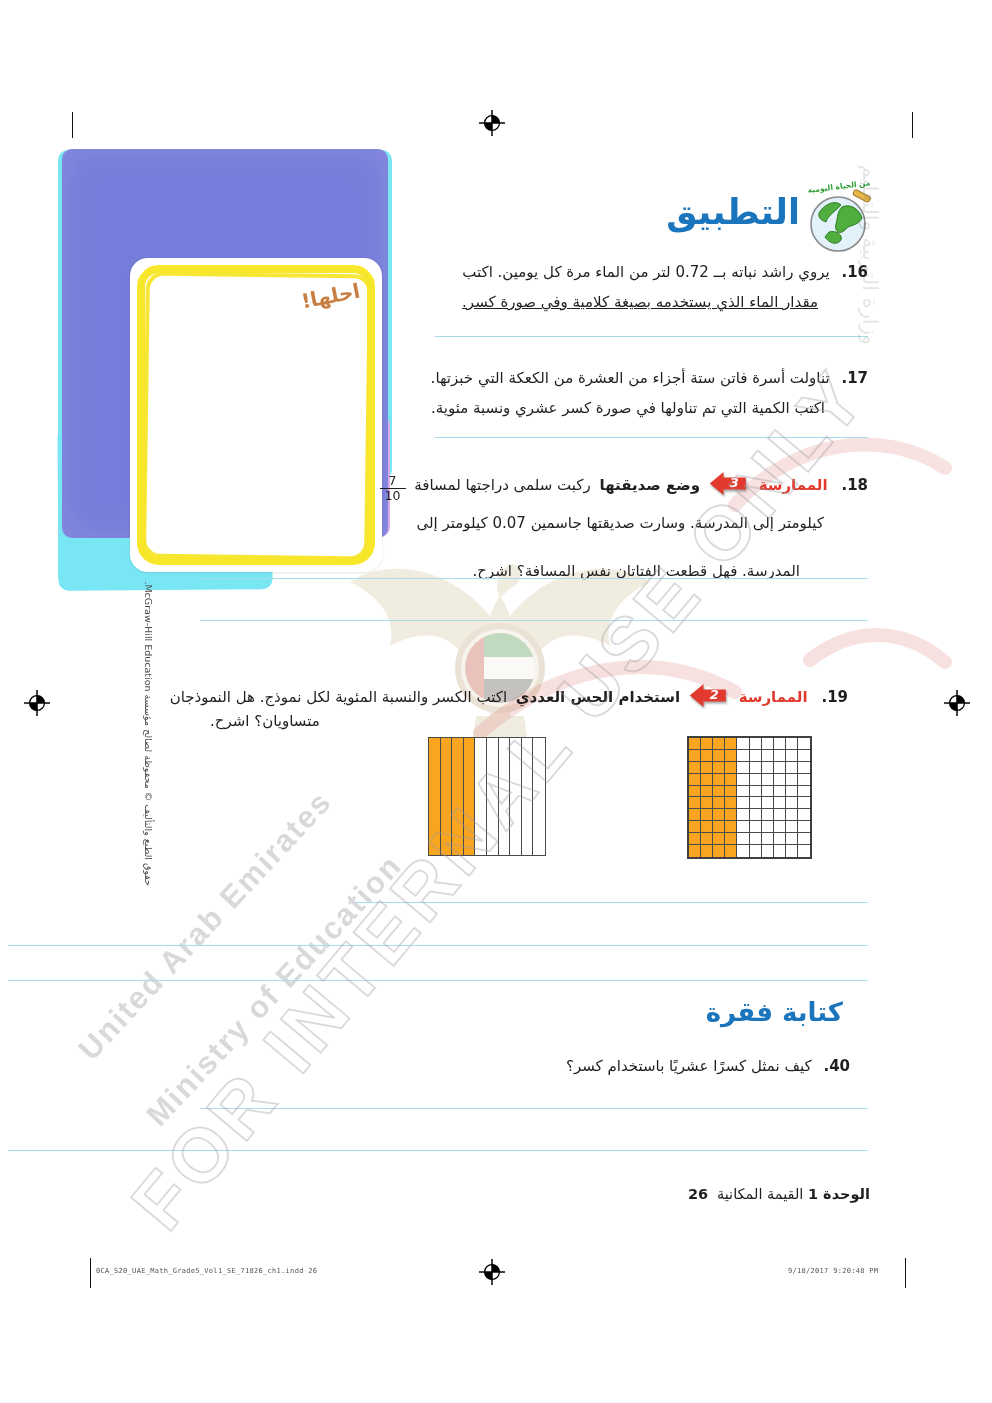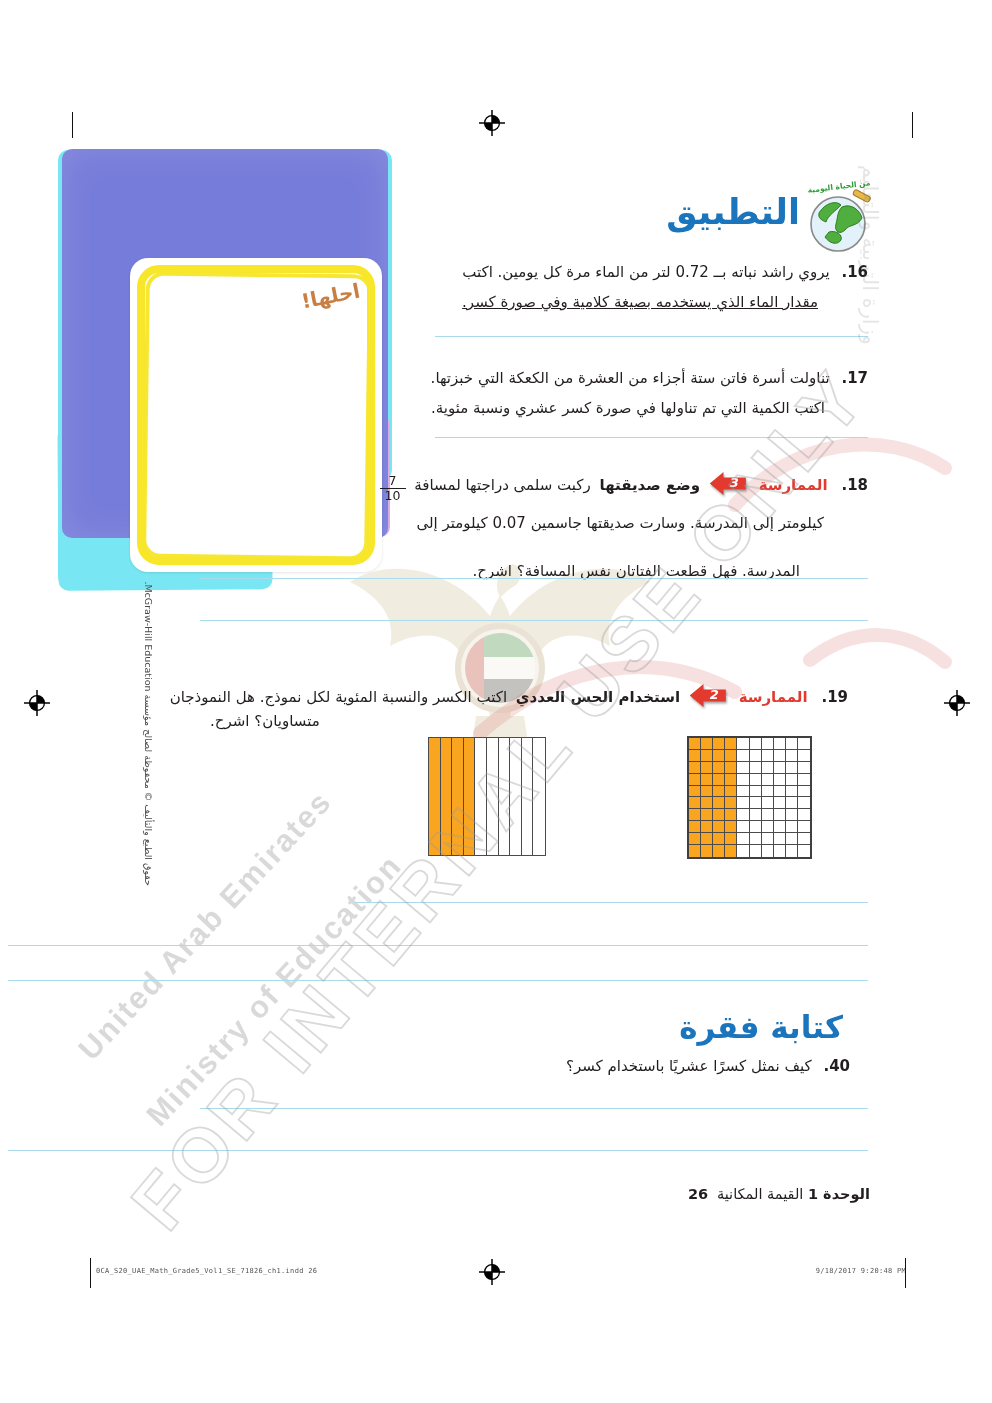--- a/index.html
+++ b/index.html
@@ -24,21 +24,21 @@
   .note{position:absolute;right:22px;top:26px;transform:rotate(-11deg);color:#c87f43;
         font-weight:bold;font-size:20px;letter-spacing:1px;direction:rtl;}
 
   
   .tline{position:absolute;white-space:nowrap;direction:rtl;font-size:15px;line-height:1.25;
          color:var(--ink);}
   .qnum{font-weight:bold;margin-left:7px;}
   .plabel{color:var(--practice-red);font-weight:bold;margin-left:3px;margin-right:2px;}
   .strat{font-weight:bold;margin-left:4px;}
   .h-app{position:absolute;font-size:35px;font-weight:bold;color:var(--accent-blue);direction:rtl;}
-  .h-write{position:absolute;font-size:31px;font-weight:bold;color:var(--accent-blue);direction:rtl;margin-top:12px;}
+  .h-write{position:absolute;font-size:26px;font-weight:bold;color:var(--accent-blue);direction:rtl;}
 
   .ansline{position:absolute;height:0;border-top:1.7px solid var(--line-cyan);}
 
   
   .parrow{display:inline-block;position:relative;width:36px;height:23px;vertical-align:-5px;
           margin:0 5px;filter:drop-shadow(1.5px 2px 1px rgba(0,0,0,.35));}
   .parrow .shape{position:absolute;inset:0;background:var(--practice-red);
           clip-path:polygon(0 50%,38% 0,38% 24%,100% 24%,100% 76%,38% 76%,38% 100%);}
   .parrow .an{position:absolute;left:36%;right:0;top:0;bottom:0;color:#fff;font-weight:bold;
           font-size:13px;display:flex;align-items:center;justify-content:center;font-style:italic;}
@@ -320,21 +320,21 @@
       <span class="pno">26</span>
       <span class="unit">
         <b>الوحدة 1</b> <span>القيمة المكانية</span>
       </span>
     </div>
 
     <div class="sideways-copy">حقوق الطبع والتأليف © محفوظة لصالح مؤسسة McGraw-Hill Education.</div>
     <div class="ghost-ar">وزارة التربية والتعليم</div>
 
     <div class="fineprint" style="left:96px;top:1267px;">0CA_S20_UAE_Math_Grade5_Vol1_SE_71826_ch1.indd   26</div>
-    <div class="fineprint" style="left:788px;top:1267px;width:118px;text-align:right;">9/18/2017   9:20:48 PM</div>
+    <div class="fineprint" style="left:788px;top:1267px;width:118px;text-align:left;">9/18/2017   9:20:48 PM</div>
   </div>
 
   <svg class="layer z4" width="992" height="1403" viewBox="0 0 992 1403">
     <text transform="rotate(-50 500 800)" x="500" y="825" text-anchor="middle" font-size="76" font-weight="bold" letter-spacing="6" font-family="Liberation Sans, sans-serif" fill="none" stroke="#9a9a9a" stroke-opacity="0.38" stroke-width="1.8">FOR INTERNAL USE ONLY</text>
   </svg>
 
   <div class="layer z5">
     <div class="tmark" style="left:72px;top:112px;height:26px;"></div>
     <div class="tmark" style="left:912px;top:112px;height:26px;"></div>
     <div class="tmark" style="left:90px;top:1258px;height:30px;"></div>

